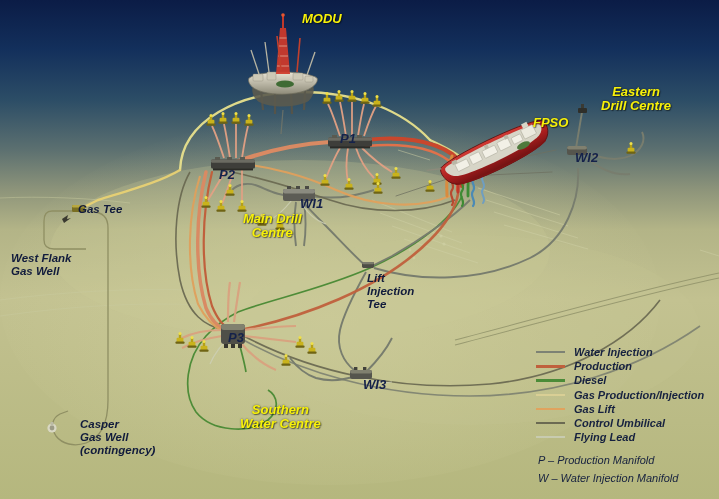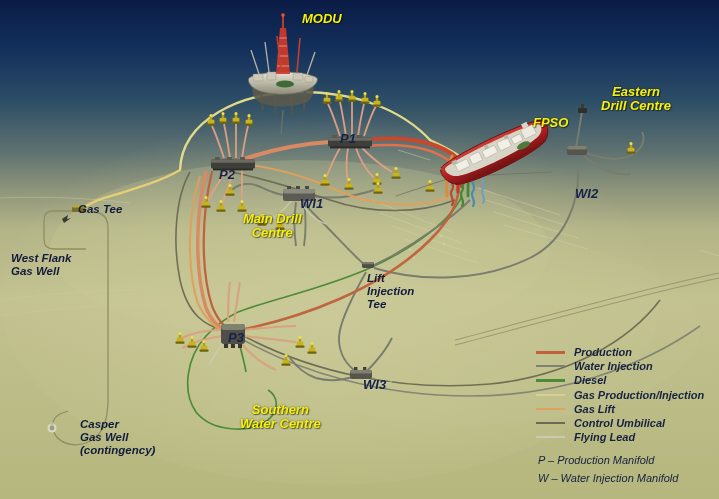--- a/index.html
+++ b/index.html
@@ -417,45 +417,45 @@
 Centre</div>
   <div class="lbl lbl-yellow" style="left:240px;top:403px;text-align:center;">Southern
 Water Centre</div>
   <div class="lbl lbl-yellow" style="left:601px;top:85px;text-align:center;">Eastern
 Drill Centre</div>
 
   <div class="lbl lbl-navy-big" style="left:340px;top:131px;">P1</div>
   <div class="lbl lbl-navy-big" style="left:219px;top:167px;">P2</div>
   <div class="lbl lbl-navy-big" style="left:228px;top:330px;">P3</div>
   <div class="lbl lbl-navy-big" style="left:300px;top:196px;">WI1</div>
-  <div class="lbl lbl-navy-big" style="left:575px;top:150px;margin-top:36px;">WI2</div>
+  <div class="lbl lbl-navy-big" style="left:575px;top:150px;">WI2</div>
   <div class="lbl lbl-navy-big" style="left:363px;top:377px;">WI3</div>
 
   <div class="lbl lbl-navy" style="left:78px;top:203px;">Gas Tee</div>
   <div class="lbl lbl-navy" style="left:11px;top:252px;">West Flank
 Gas Well</div>
   <div class="lbl lbl-navy" style="left:80px;top:418px;">Casper
 Gas Well
 (contingency)</div>
   <div class="lbl lbl-navy" style="left:367px;top:272px;">Lift
 Injection
 Tee</div>
 
   <div id="legend">
     <div class="lg-row">
       <span class="lg-swatch">
+            <i style="background:#7d8274;"></i>
+          </span>
+      <span class="lg-text">Water Injection</span>
+    </div>
+    <div class="lg-row">
+      <span class="lg-swatch">
             <i style="background:#c0603c;height:2.6px;"></i>
           </span>
       <span class="lg-text">Production</span>
-    </div>
-    <div class="lg-row">
-      <span class="lg-swatch">
-            <i style="background:#7d8274;"></i>
-          </span>
-      <span class="lg-text">Water Injection</span>
     </div>
     <div class="lg-row">
       <span class="lg-swatch">
             <i style="background:#4b8b38;height:2.4px;"></i>
           </span>
       <span class="lg-text">Diesel</span>
     </div>
     <div class="lg-row">
       <span class="lg-swatch">
             <i style="background:#d9cf95;"></i>

